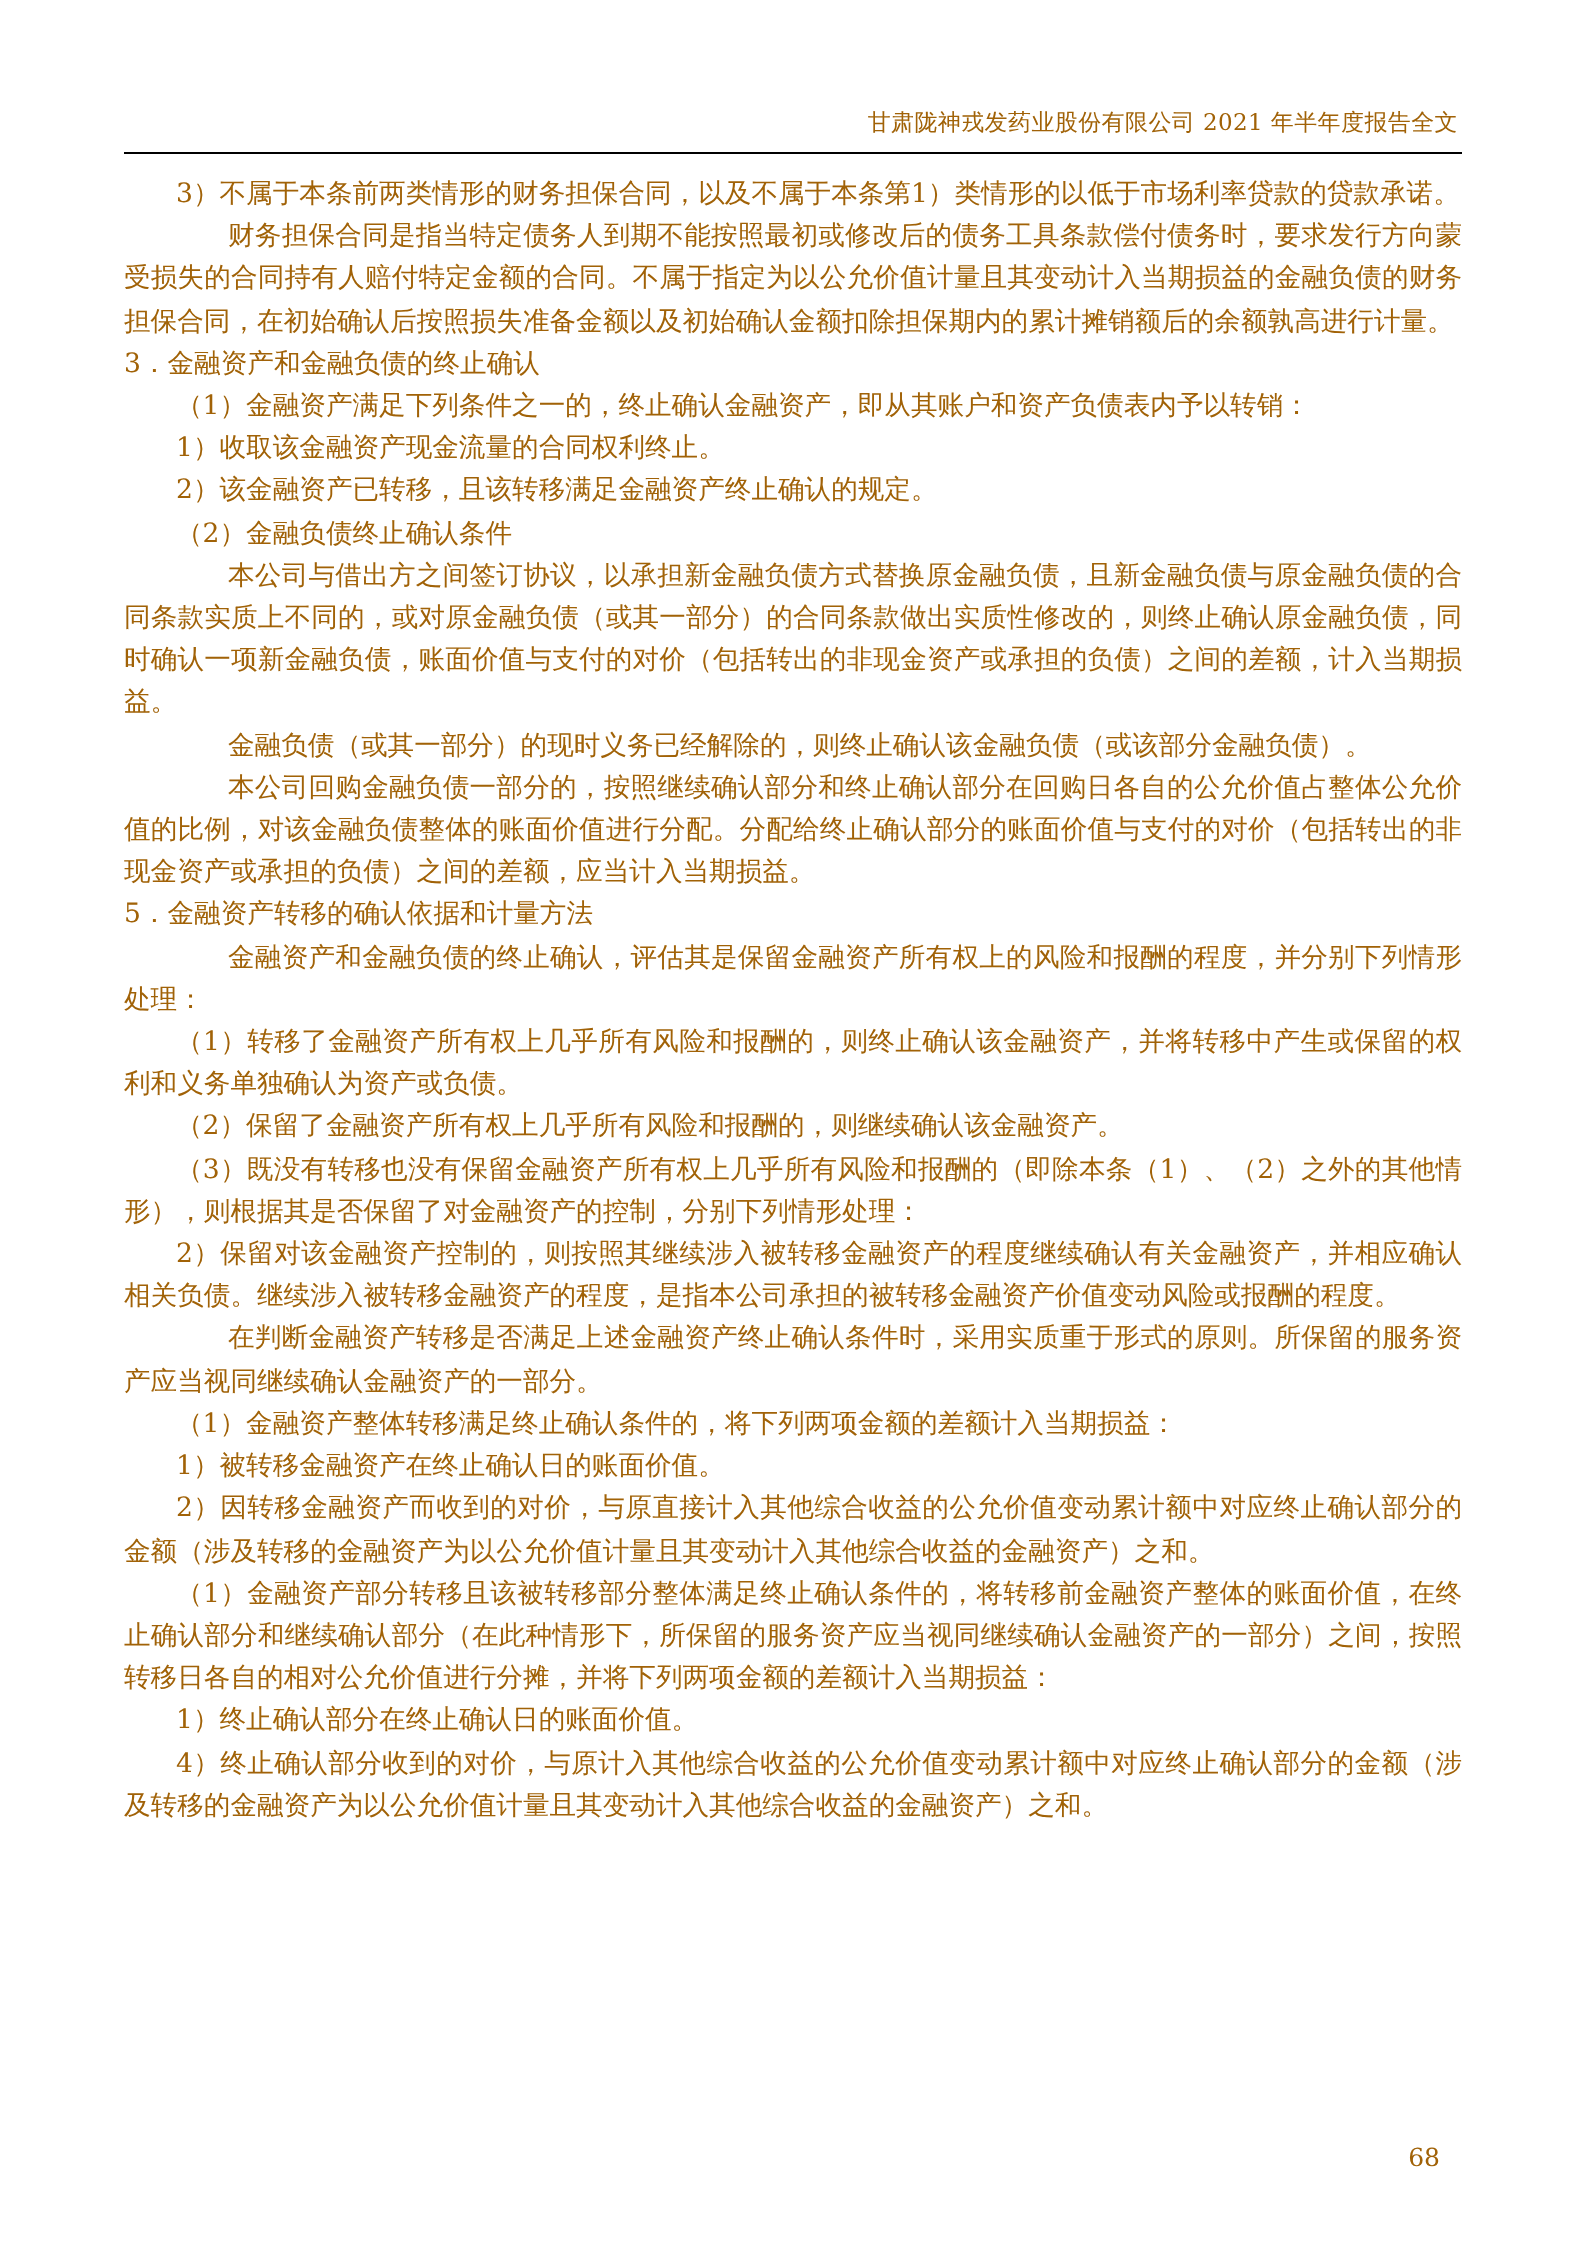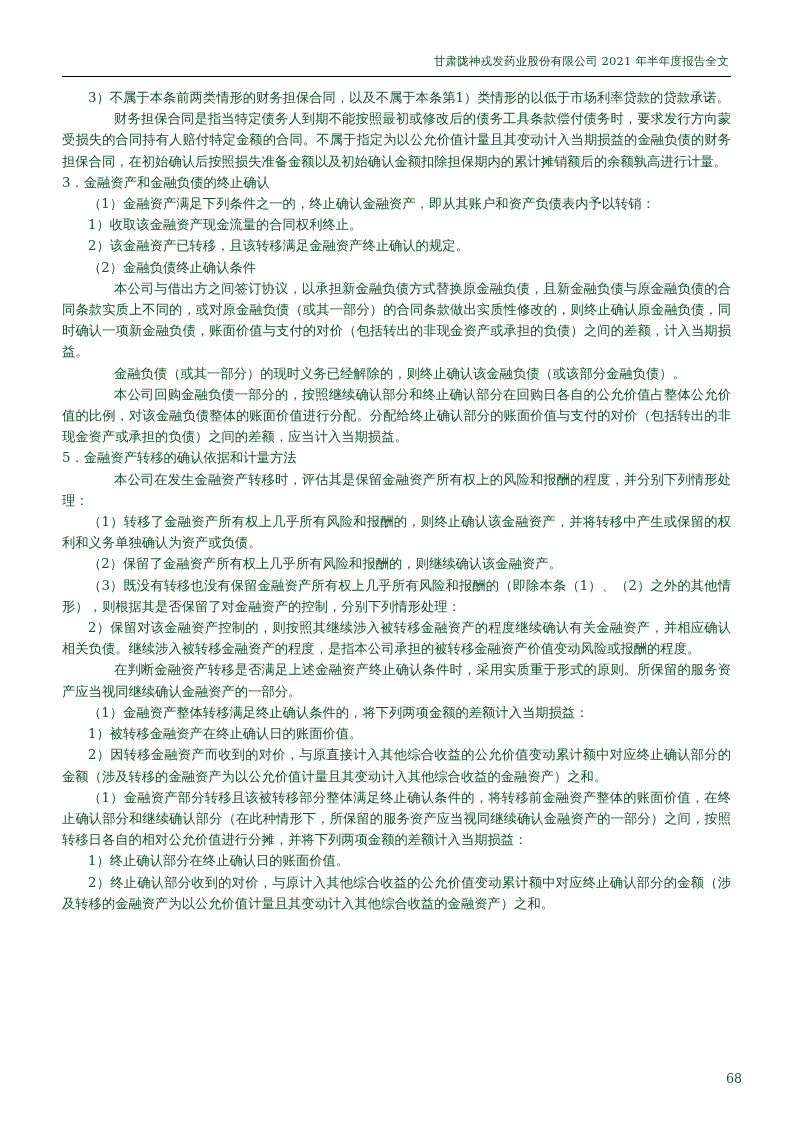--- a/index.html
+++ b/index.html
@@ -8,21 +8,21 @@
     background: #f2f2f2;
   }
   .page {
     width: 793px;
     height: 1122px;
     background: #ffffff;
     position: relative;
     box-sizing: border-box;
     padding: 52px 62px 40px 62px;
     font-family: "DejaVu Serif", "Liberation Serif", serif;
-    color: #14532d;
+    color: #a16207;
     overflow: hidden;
   }
   .header {
     text-align: right;
     font-size: 11.5px;
     line-height: 18px;
     letter-spacing: 0.2px;
     padding-right: 2px;
     padding-bottom: 4px;
   }
@@ -39,21 +39,21 @@
     text-justify: inter-ideograph;
   }
   .p {
     margin: 0;
     text-indent: 0;
   }
   .ind1 { text-indent: 26px; }
   .ind2 { text-indent: 52px; }
   .footer-num {
     position: absolute;
-    right: 51px;
+    right: 73px;
     bottom: 36px;
     font-size: 12.5px;
     font-family: "DejaVu Serif", "Liberation Serif", serif;
   }
 </style>
 </head>
 <body>
 
 <div class="page">
 
@@ -67,29 +67,29 @@
       <p class="p ind2">财务担保合同是指当特定债务人到期不能按照最初或修改后的债务工具条款偿付债务时，要求发行方向蒙受损失的合同持有人赔付特定金额的合同。不属于指定为以公允价值计量且其变动计入当期损益的金融负债的财务担保合同，在初始确认后按照损失准备金额以及初始确认金额扣除担保期内的累计摊销额后的余额孰高进行计量。</p>
       <p class="p">3．金融资产和金融负债的终止确认</p>
       <p class="p ind1">（1）金融资产满足下列条件之一的，终止确认金融资产，即从其账户和资产负债表内予以转销：</p>
       <p class="p ind1">1）收取该金融资产现金流量的合同权利终止。</p>
       <p class="p ind1">2）该金融资产已转移，且该转移满足金融资产终止确认的规定。</p>
       <p class="p ind1">（2）金融负债终止确认条件</p>
       <p class="p ind2">本公司与借出方之间签订协议，以承担新金融负债方式替换原金融负债，且新金融负债与原金融负债的合同条款实质上不同的，或对原金融负债（或其一部分）的合同条款做出实质性修改的，则终止确认原金融负债，同时确认一项新金融负债，账面价值与支付的对价（包括转出的非现金资产或承担的负债）之间的差额，计入当期损益。</p>
       <p class="p ind2">金融负债（或其一部分）的现时义务已经解除的，则终止确认该金融负债（或该部分金融负债）。</p>
       <p class="p ind2">本公司回购金融负债一部分的，按照继续确认部分和终止确认部分在回购日各自的公允价值占整体公允价值的比例，对该金融负债整体的账面价值进行分配。分配给终止确认部分的账面价值与支付的对价（包括转出的非现金资产或承担的负债）之间的差额，应当计入当期损益。</p>
       <p class="p">5．金融资产转移的确认依据和计量方法</p>
-      <p class="p ind2">本公司在发生金融资产转移时，评估其是保留金融资产所有权上的风险和报酬的程度，并分别下列情形处理：</p>
+      <p class="p ind2">金融资产和金融负债的终止确认，评估其是保留金融资产所有权上的风险和报酬的程度，并分别下列情形处理：</p>
       <p class="p ind1">（1）转移了金融资产所有权上几乎所有风险和报酬的，则终止确认该金融资产，并将转移中产生或保留的权利和义务单独确认为资产或负债。</p>
       <p class="p ind1">（2）保留了金融资产所有权上几乎所有风险和报酬的，则继续确认该金融资产。</p>
       <p class="p ind1">（3）既没有转移也没有保留金融资产所有权上几乎所有风险和报酬的（即除本条（1）、（2）之外的其他情形），则根据其是否保留了对金融资产的控制，分别下列情形处理：</p>
       <p class="p ind1">2）保留对该金融资产控制的，则按照其继续涉入被转移金融资产的程度继续确认有关金融资产，并相应确认相关负债。继续涉入被转移金融资产的程度，是指本公司承担的被转移金融资产价值变动风险或报酬的程度。</p>
       <p class="p ind2">在判断金融资产转移是否满足上述金融资产终止确认条件时，采用实质重于形式的原则。所保留的服务资产应当视同继续确认金融资产的一部分。</p>
       <p class="p ind1">（1）金融资产整体转移满足终止确认条件的，将下列两项金额的差额计入当期损益：</p>
       <p class="p ind1">1）被转移金融资产在终止确认日的账面价值。</p>
       <p class="p ind1">2）因转移金融资产而收到的对价，与原直接计入其他综合收益的公允价值变动累计额中对应终止确认部分的金额（涉及转移的金融资产为以公允价值计量且其变动计入其他综合收益的金融资产）之和。</p>
       <p class="p ind1">（1）金融资产部分转移且该被转移部分整体满足终止确认条件的，将转移前金融资产整体的账面价值，在终止确认部分和继续确认部分（在此种情形下，所保留的服务资产应当视同继续确认金融资产的一部分）之间，按照转移日各自的相对公允价值进行分摊，并将下列两项金额的差额计入当期损益：</p>
       <p class="p ind1">1）终止确认部分在终止确认日的账面价值。</p>
-      <p class="p ind1">2）终止确认部分收到的对价，与原计入其他综合收益的公允价值变动累计额中对应终止确认部分的金额（涉及转移的金融资产为以公允价值计量且其变动计入其他综合收益的金融资产）之和。</p>
+      <p class="p ind1">4）终止确认部分收到的对价，与原计入其他综合收益的公允价值变动累计额中对应终止确认部分的金额（涉及转移的金融资产为以公允价值计量且其变动计入其他综合收益的金融资产）之和。</p>
     </div>
 
   <div class="footer-num">68</div>
 
 </div>
 
 </body></html>

